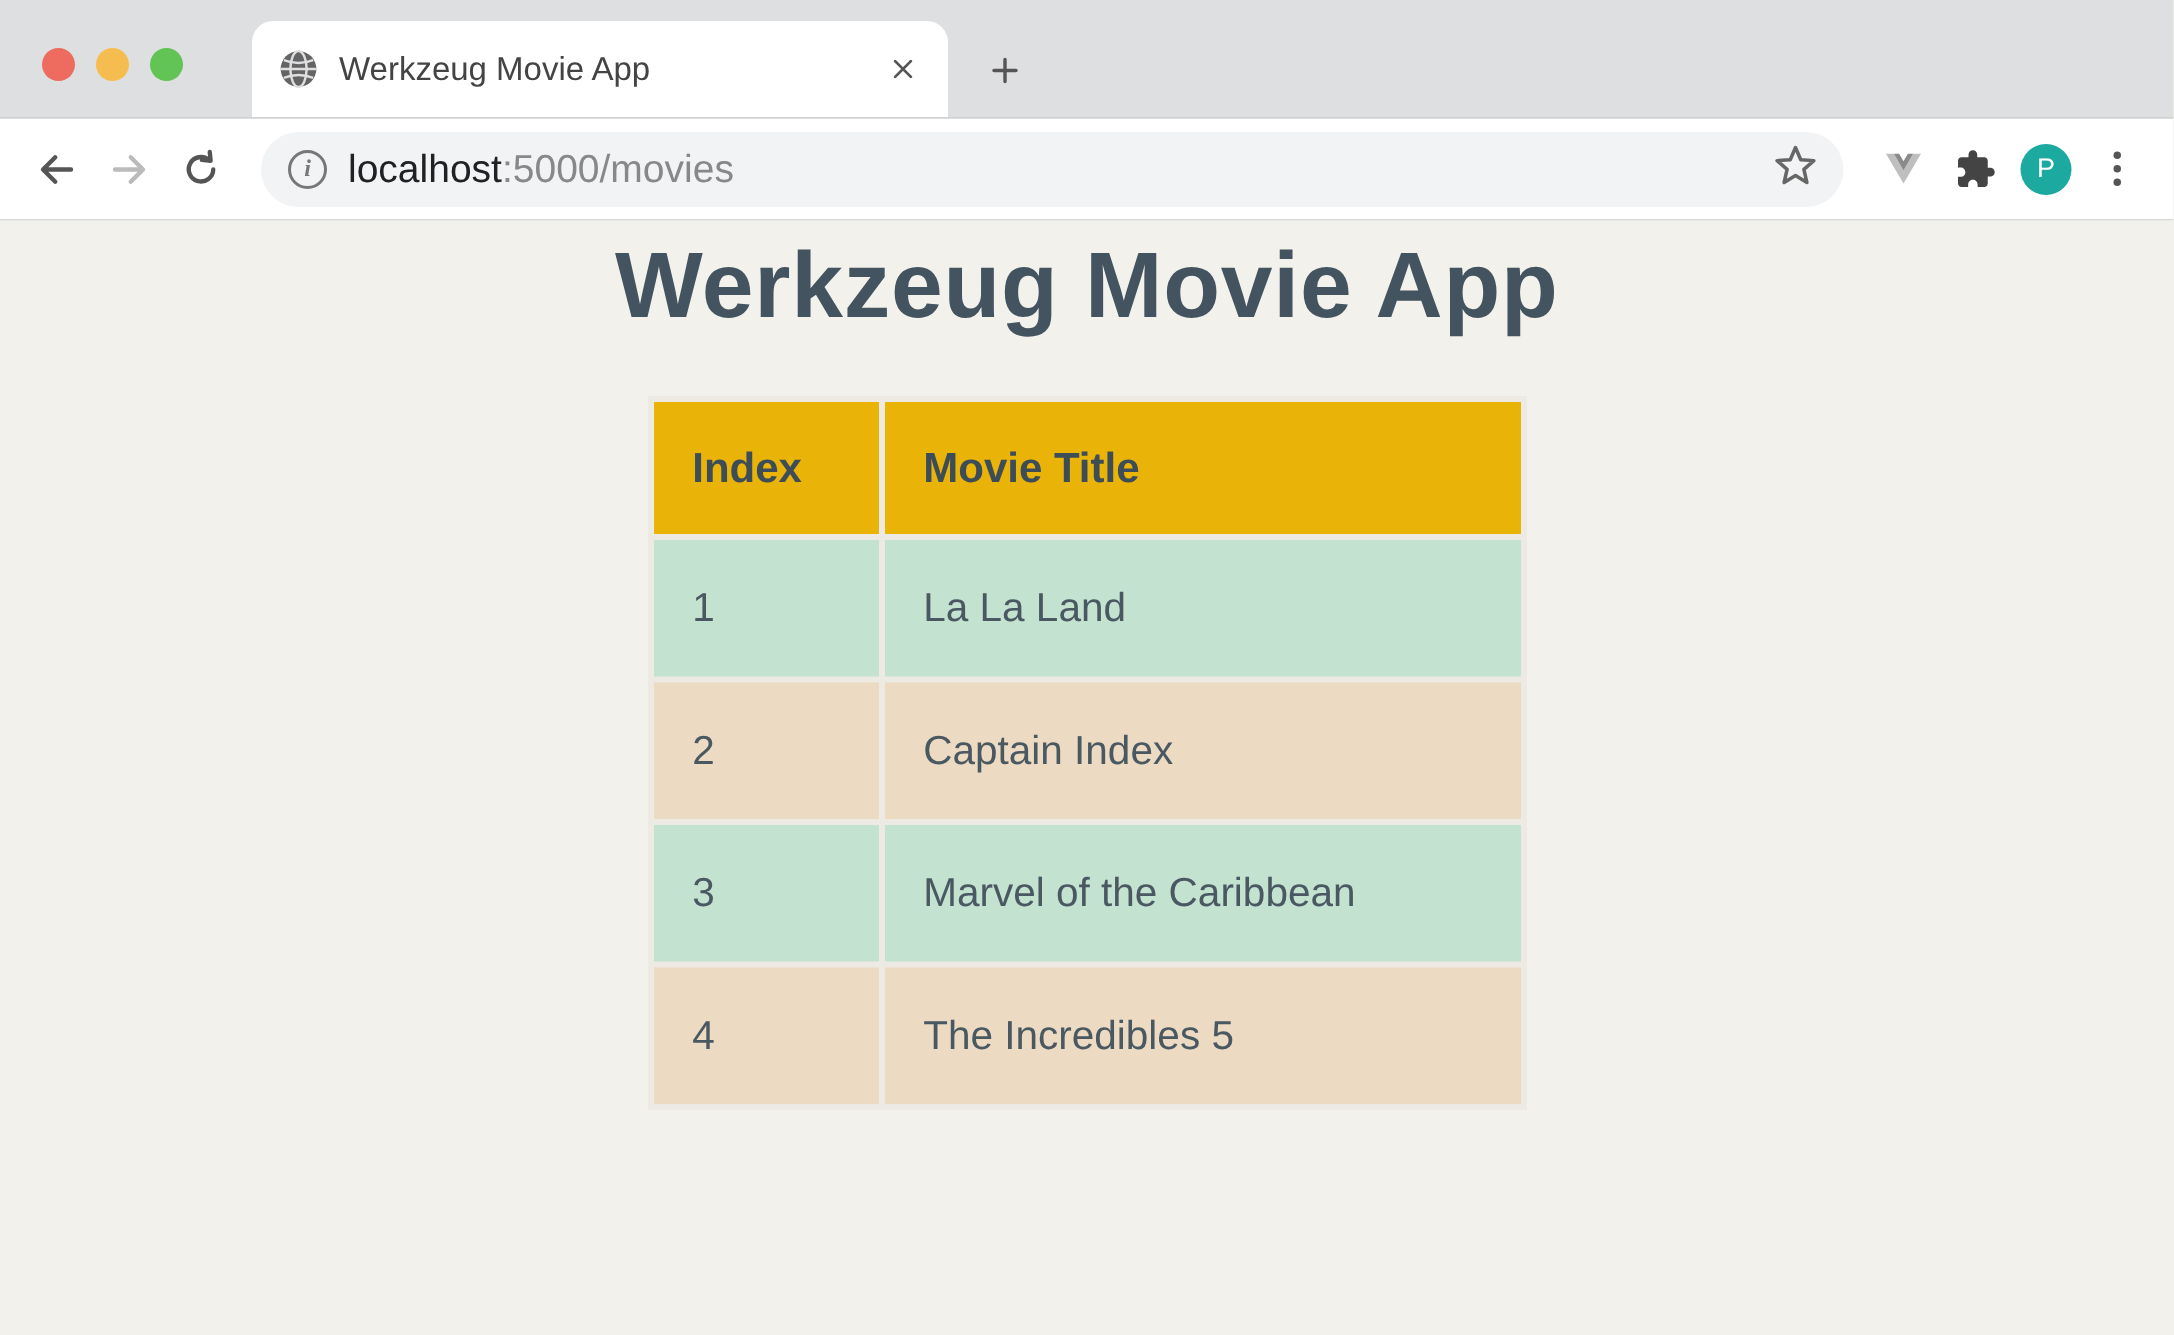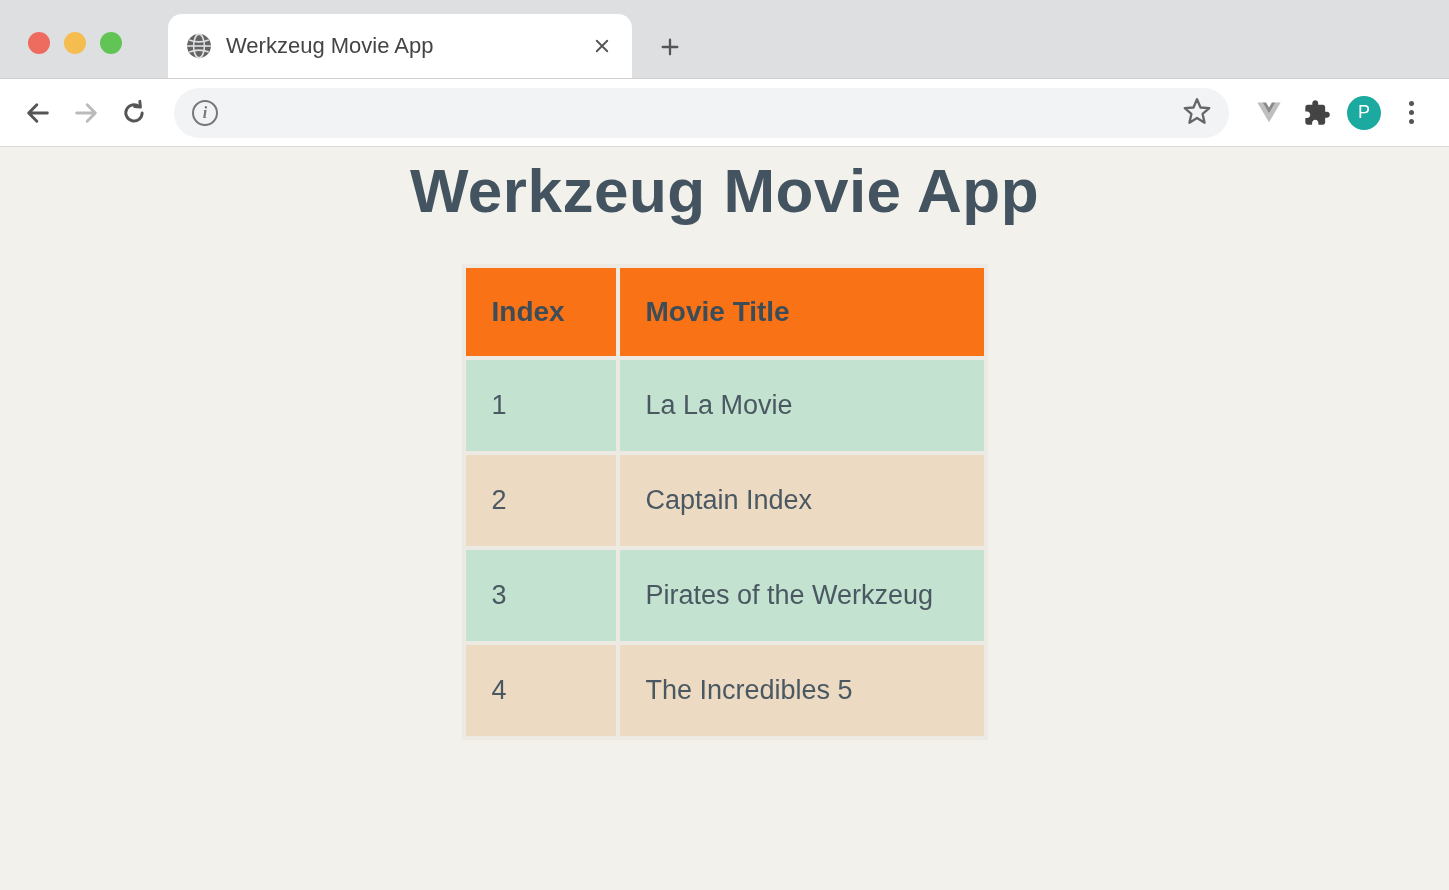--- a/index.html
+++ b/index.html
@@ -203,30 +203,30 @@
       font-family: Verdana, Geneva, sans-serif;
       letter-spacing: 0.5px;
     }
     .movie-table {
       margin: 38px auto 0;
       border-collapse: separate;
       border-spacing: 4px;
       background: #eceae3;
     }
     .movie-table th {
-      background: #f97316;
+      background: #eab308;
       color: #3d4d58;
       font-weight: 700;
       text-align: left;
       padding: 28px 26px;
       font-size: 28px;
       font-family: Verdana, Geneva, sans-serif;
     }
     .movie-table th:first-child { width: 150px; }
-    .movie-table th:last-child { width: 364px; }
+    .movie-table th:last-child { width: 424px; }
     .movie-table td {
       padding: 30px 26px;
       font-size: 27px;
       color: #4a5862;
       font-family: Verdana, Geneva, sans-serif;
     }
     .row-even td { background: #c3e2d0; }
     .row-odd td { background: #eddac2; }
   </style>
 </head>
@@ -277,20 +277,23 @@
   </div>
   <div class="nav-btn">
     <svg viewBox="0 0 24 24">
         <path d="M19 12 A7 7 0 1 1 16.5 6.5" fill="none" stroke="currentColor" stroke-width="2.5" stroke-linecap="round"></path>
         <path d="M17 2 L17.5 7 L12.5 6.5" fill="none" stroke="currentColor" stroke-width="2.5" stroke-linecap="round" stroke-linejoin="round"></path>
       </svg>
   </div>
 
   <div class="address-bar">
     <span class="info-icon">i</span>
+    <span class="url-text">
+      <span>localhost</span><span class="url-dim">:5000/movies</span>
+    </span>
     <span class="star-icon">
       <svg viewBox="0 0 24 24">
           <path d="M12 2 L15 9 L22.5 9.5 L16.8 14.5 L18.5 22 L12 18 L5.5 22 L7.2 14.5 L1.5 9.5 L9 9 Z" fill="none" stroke="#666" stroke-width="2" stroke-linejoin="round"></path>
         </svg>
     </span>
   </div>
 
   <div class="ext-icon">
     <svg viewBox="0 0 24 24">
         <path d="M2 3 L12 20 L22 3 L17.5 3 L12 12.5 L6.5 3 Z" fill="#bfbfbf"></path>
@@ -318,29 +321,29 @@
   <table class="movie-table">
     <thead>
       <tr>
         <th>Index</th>
         <th>Movie Title</th>
       </tr>
     </thead>
     <tbody>
       <tr class="row-even">
         <td>1</td>
-        <td>La La Movie</td>
+        <td>La La Land</td>
       </tr>
       <tr class="row-odd">
         <td>2</td>
         <td>Captain Index</td>
       </tr>
       <tr class="row-even">
         <td>3</td>
-        <td>Pirates of the Werkzeug</td>
+        <td>Marvel of the Caribbean</td>
       </tr>
       <tr class="row-odd">
         <td>4</td>
         <td>The Incredibles 5</td>
       </tr>
     </tbody>
   </table>
 </div>
 
 </body></html>

